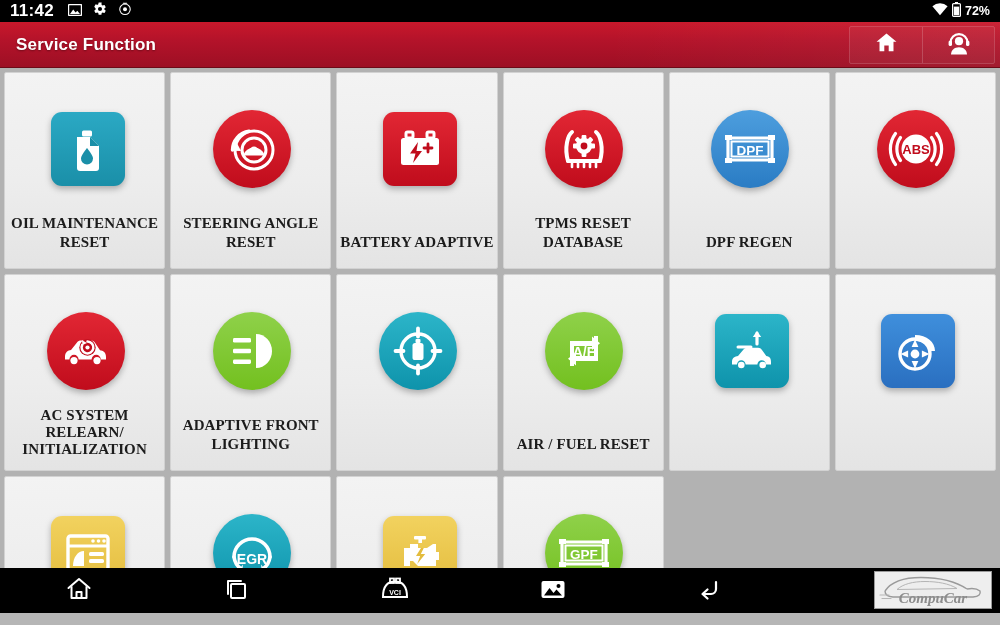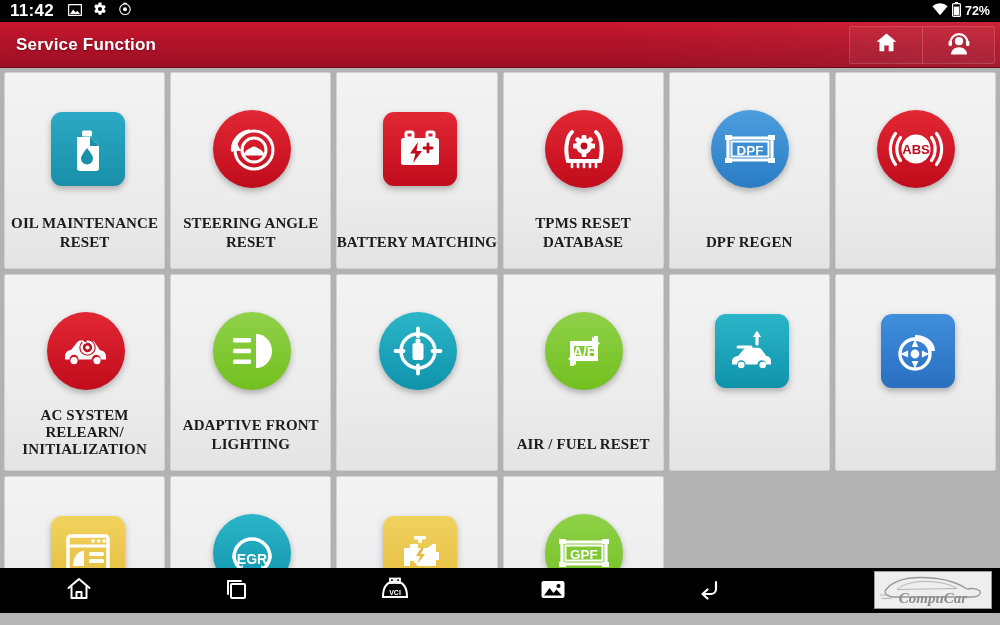--- a/index.html
+++ b/index.html
@@ -320,21 +320,21 @@
         <div class="sq g-red">
           <svg width="50" height="50" viewBox="0 0 50 50">
             <rect x="11" y="8" width="7" height="6" rx="1.6" fill="none" stroke="#fff" stroke-width="3"></rect>
             <rect x="32" y="8" width="7" height="6" rx="1.6" fill="none" stroke="#fff" stroke-width="3"></rect>
             <rect x="6" y="14" width="38" height="27" rx="2.5" fill="#fff"></rect>
             <path d="M23 18 L15 29.5h5.5L18 39l9-12h-5.5z" fill="#c00c1c"></path>
             <path d="M33 20v8M29 24h8" stroke="#c00c1c" stroke-width="2.8" stroke-linecap="round"></path>
           </svg>
         </div>
       </div>
-      <div class="tile-label">BATTERY MATCHING</div>
+      <div class="tile-label">BATTERY ADAPTIVE</div>
     </div>
 
 
     <div class="tile">
       <div class="tile-icon">
         <div class="ci g-red">
           <svg width="56" height="56" viewBox="0 0 56 56">
             <path d="M12 40 C8 26 12 14 16 11 M44 40 C48 26 44 14 40 11" fill="none" stroke="#fff" stroke-width="4" stroke-linecap="round"></path>
             <path d="M12 40h32" stroke="#fff" stroke-width="4" stroke-linecap="round"></path>
             <g stroke="#fff" stroke-width="2.6" stroke-linecap="round">

